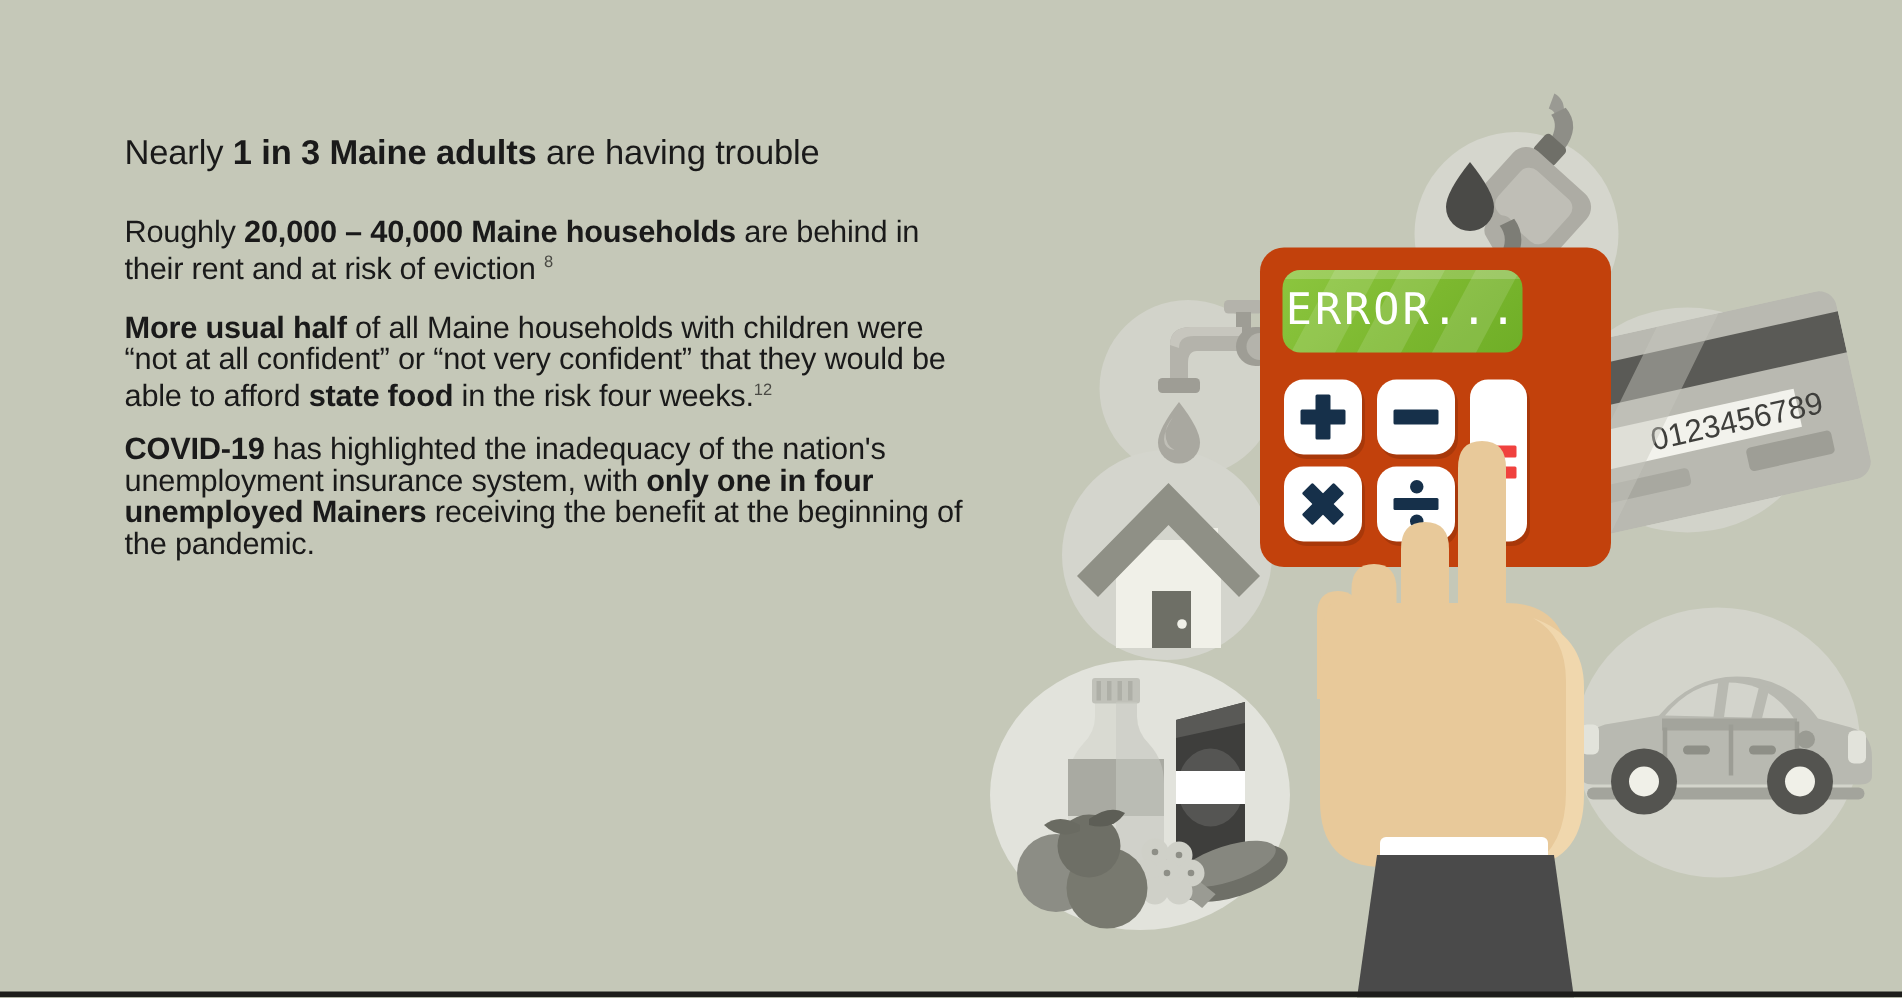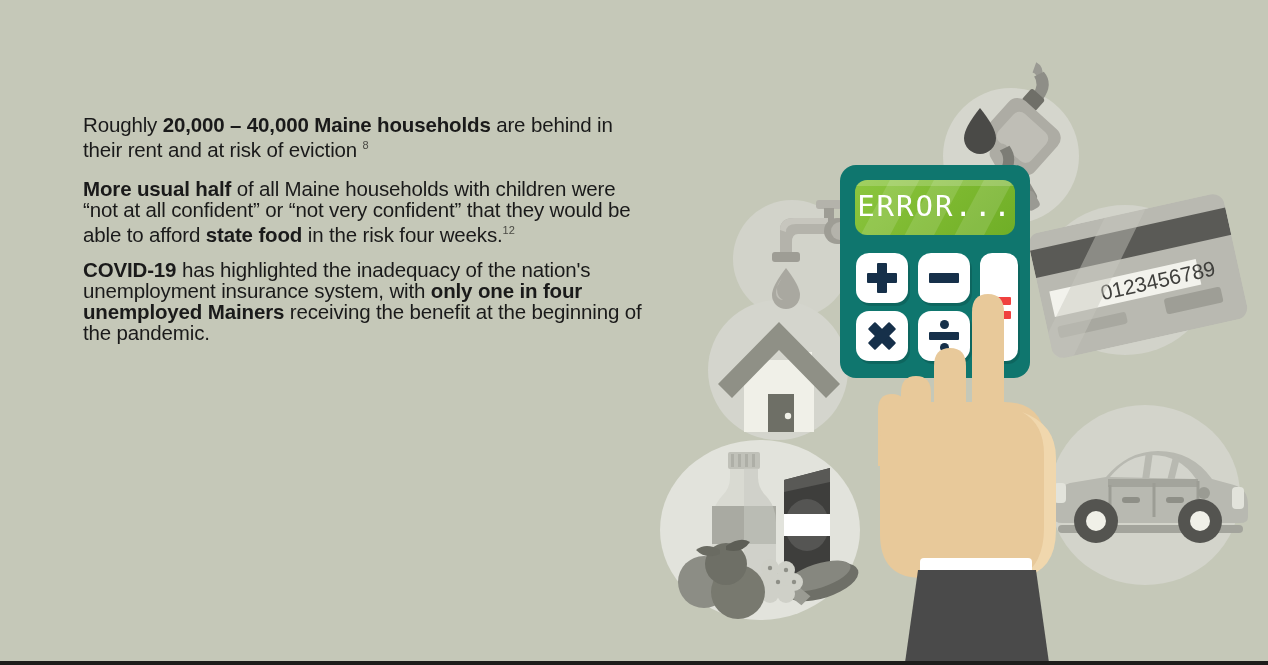--- a/index.html
+++ b/index.html
@@ -45,21 +45,21 @@
   #gas-circle{left:303px;top:88px;width:136px;height:136px;background:#d5d6cd;}
   #gas{position:absolute;left:300px;top:60px;width:170px;height:170px;}
   
   #card-circle{left:400px;top:205px;width:170px;height:150px;background:#d2d3ca;}
   #card{position:absolute;left:398px;top:212px;width:200px;height:128px;transform:rotate(-12.5deg);}
   
   #car-circle{left:410px;top:405px;width:190px;height:180px;background:#d3d4cb;}
   #car{position:absolute;left:408px;top:425px;width:205px;height:135px;}
 
   
-  #calculator{position:absolute;left:200px;top:165px;width:190px;height:213px;background:#0f766e;border-radius:16px;box-shadow:0 0 0 0 rgba(0,0,0,0);}
+  #calculator{position:absolute;left:200px;top:165px;width:190px;height:213px;background:#c2410c;border-radius:16px;box-shadow:0 0 0 0 rgba(0,0,0,0);padding-left:44px;}
   #lcd{position:absolute;left:15px;top:15px;width:160px;height:55px;border-radius:12px;
        background:linear-gradient(135deg,#8cc63f 0%,#7cb82f 55%,#6fae27 100%);overflow:hidden;}
   #lcd:before{content:"";position:absolute;left:0;top:0;width:100%;height:6px;background:rgba(255,255,255,0.18);}
   .glare{position:absolute;top:-20px;width:26px;height:110px;background:rgba(255,255,255,0.13);transform:rotate(28deg);}
   #lcd-text{position:absolute;left:0;right:0;top:9px;text-align:center;color:#ffffff;
             font-family:"DejaVu Sans Mono", monospace;font-size:29px;letter-spacing:2px;font-weight:400;}
   .key{position:absolute;background:#ffffff;border-radius:13px;box-shadow:2px 3px 0 rgba(0,0,0,0.13);
        display:flex;align-items:center;justify-content:center;color:#16304a;}
   #key-plus{left:16px;top:88px;width:52px;height:50px;}
   #key-minus{left:78px;top:88px;width:52px;height:50px;}
@@ -77,20 +77,23 @@
   
   #hand{position:absolute;left:232px;top:290px;width:230px;height:380px;}
 </style>
 </head>
 <body>
 
 <div id="canvas">
 
   <div id="text-col">
 
+    <div class="lead">
+      <span>Nearly </span><b>1 in 3 Maine adults</b><span> are having trouble</span>
+    </div>
 
 
     <div class="para p1">
       <span>Roughly </span><b>20,000 – 40,000 Maine households</b><span> are behind in their rent and at risk of eviction </span><sup class="note">8</sup>
     </div>
 
     <div class="para p2">
       <b>More usual half</b><span> of all Maine households with children were “not at all confident” or “not very confident” that they would be able to afford </span><b>state food</b><span> in the risk four weeks.</span><sup class="note">12</sup>
     </div>
 

